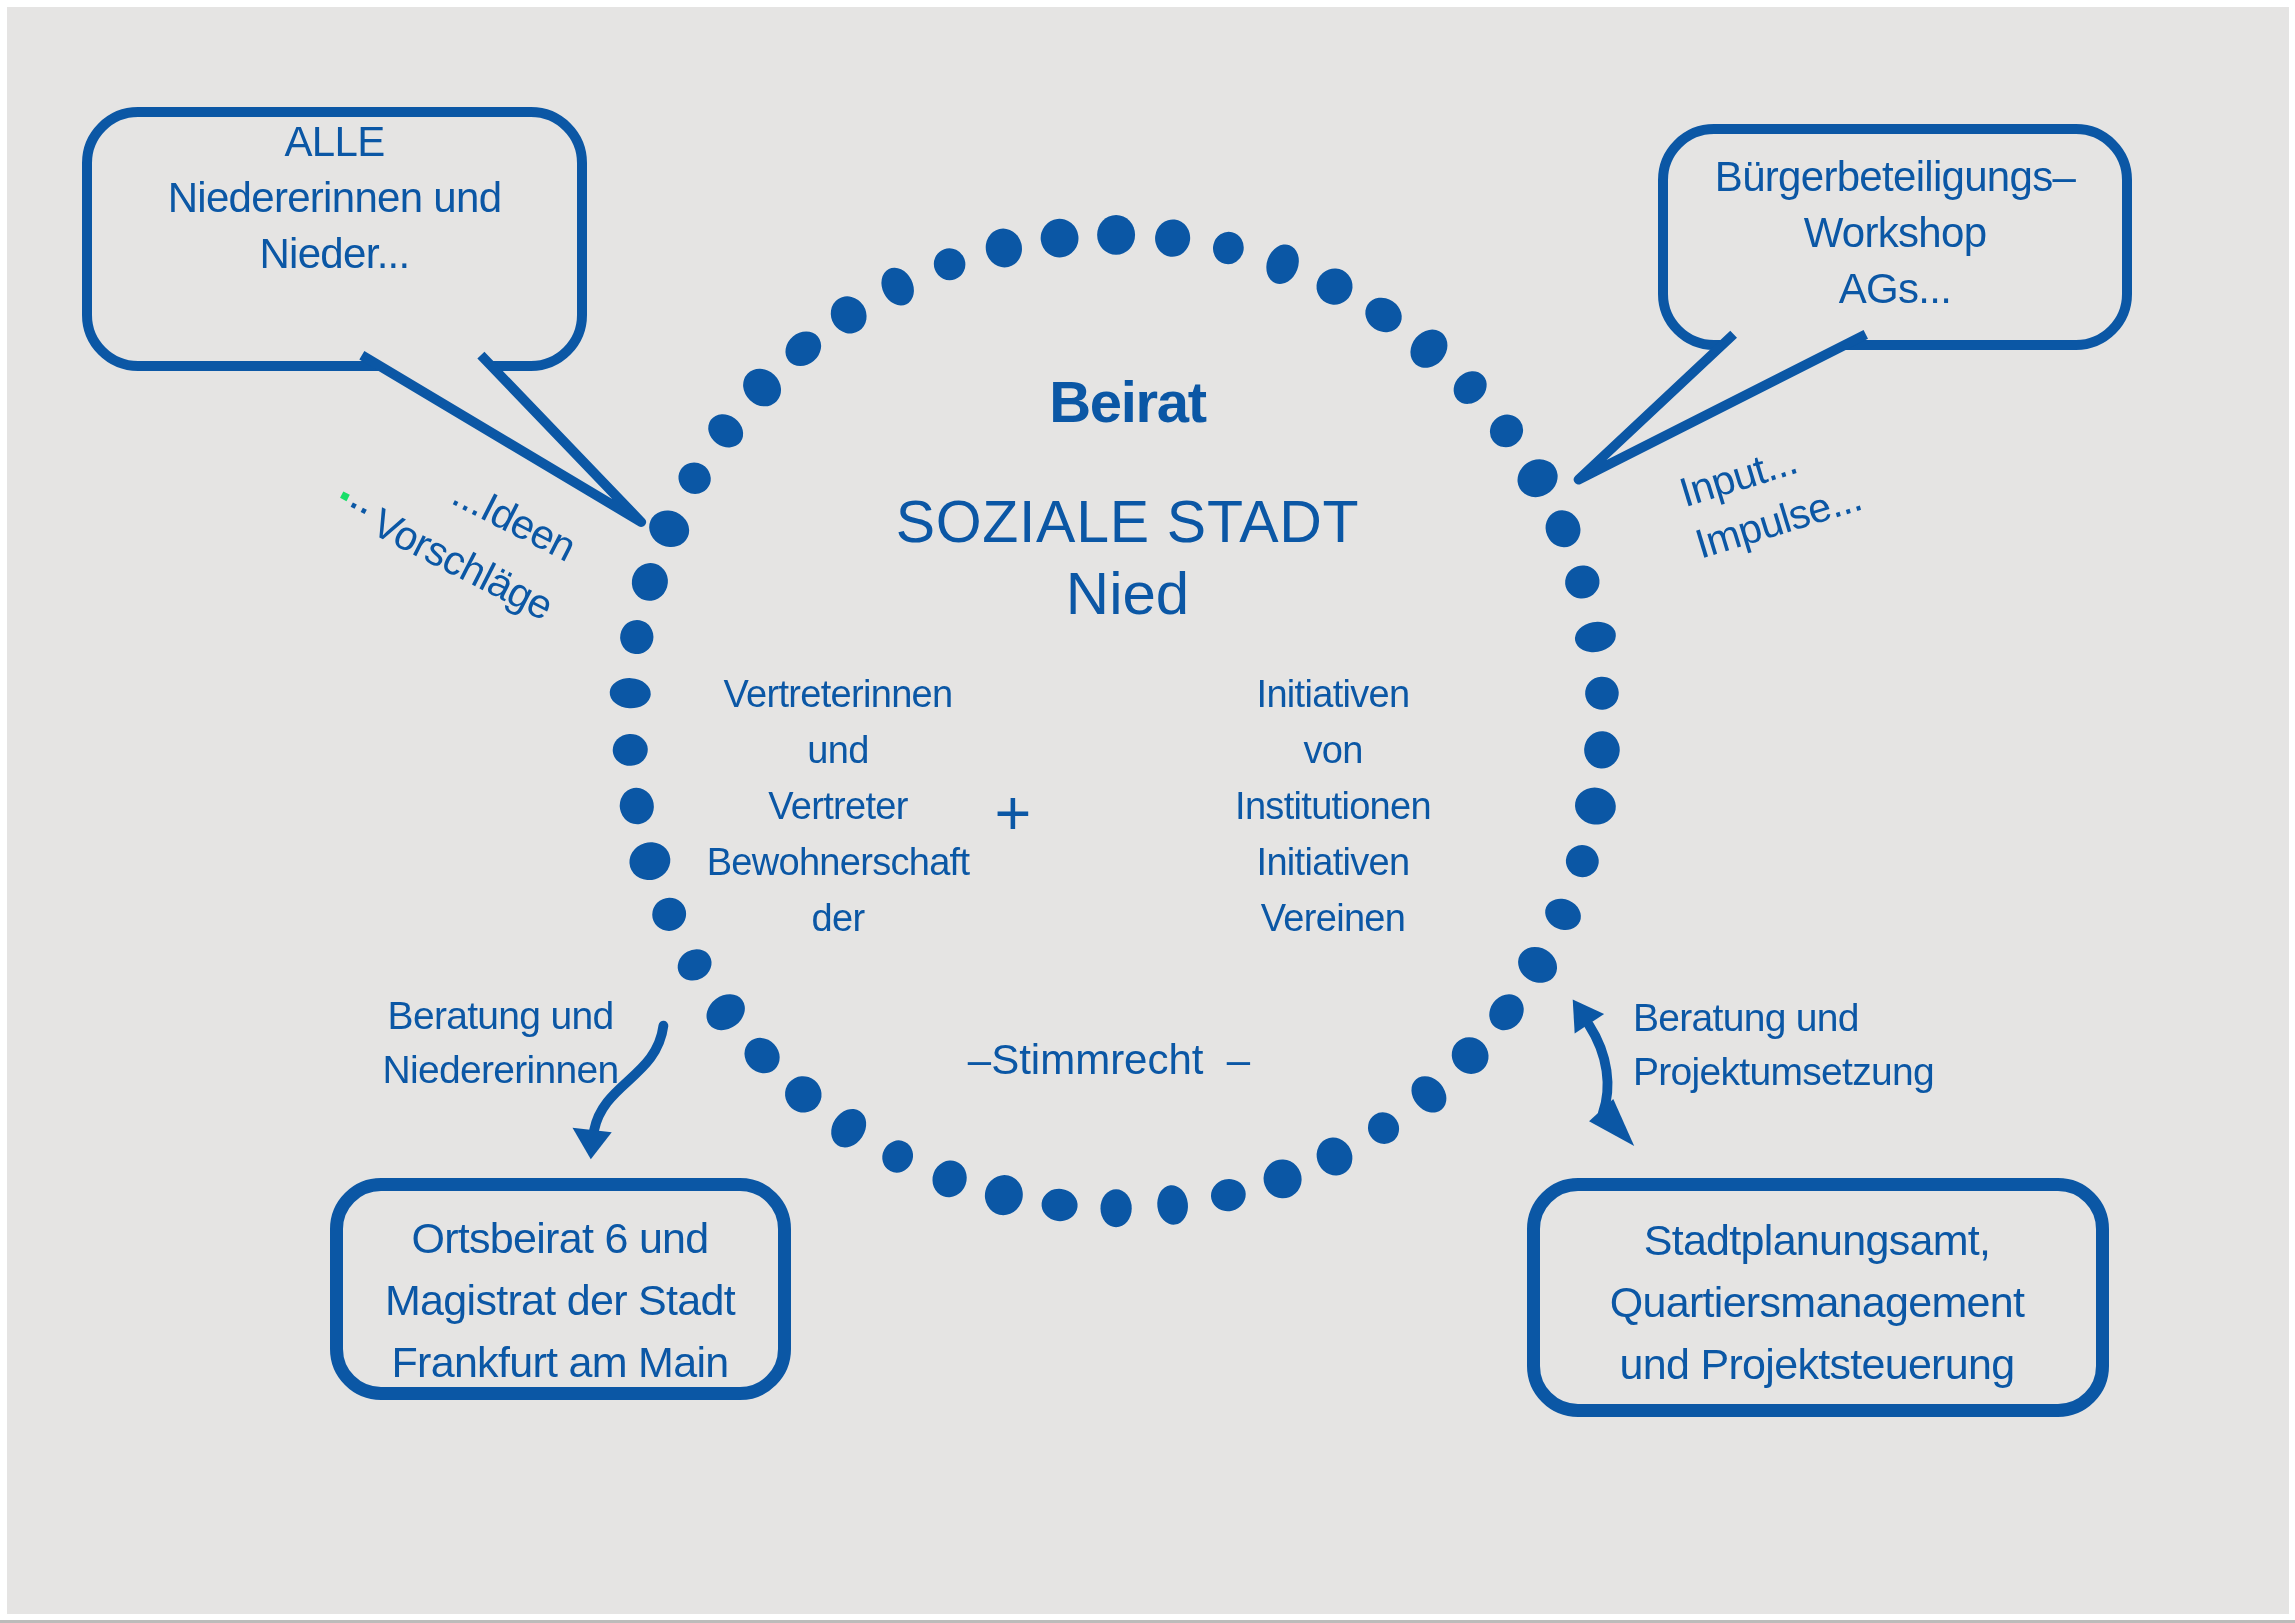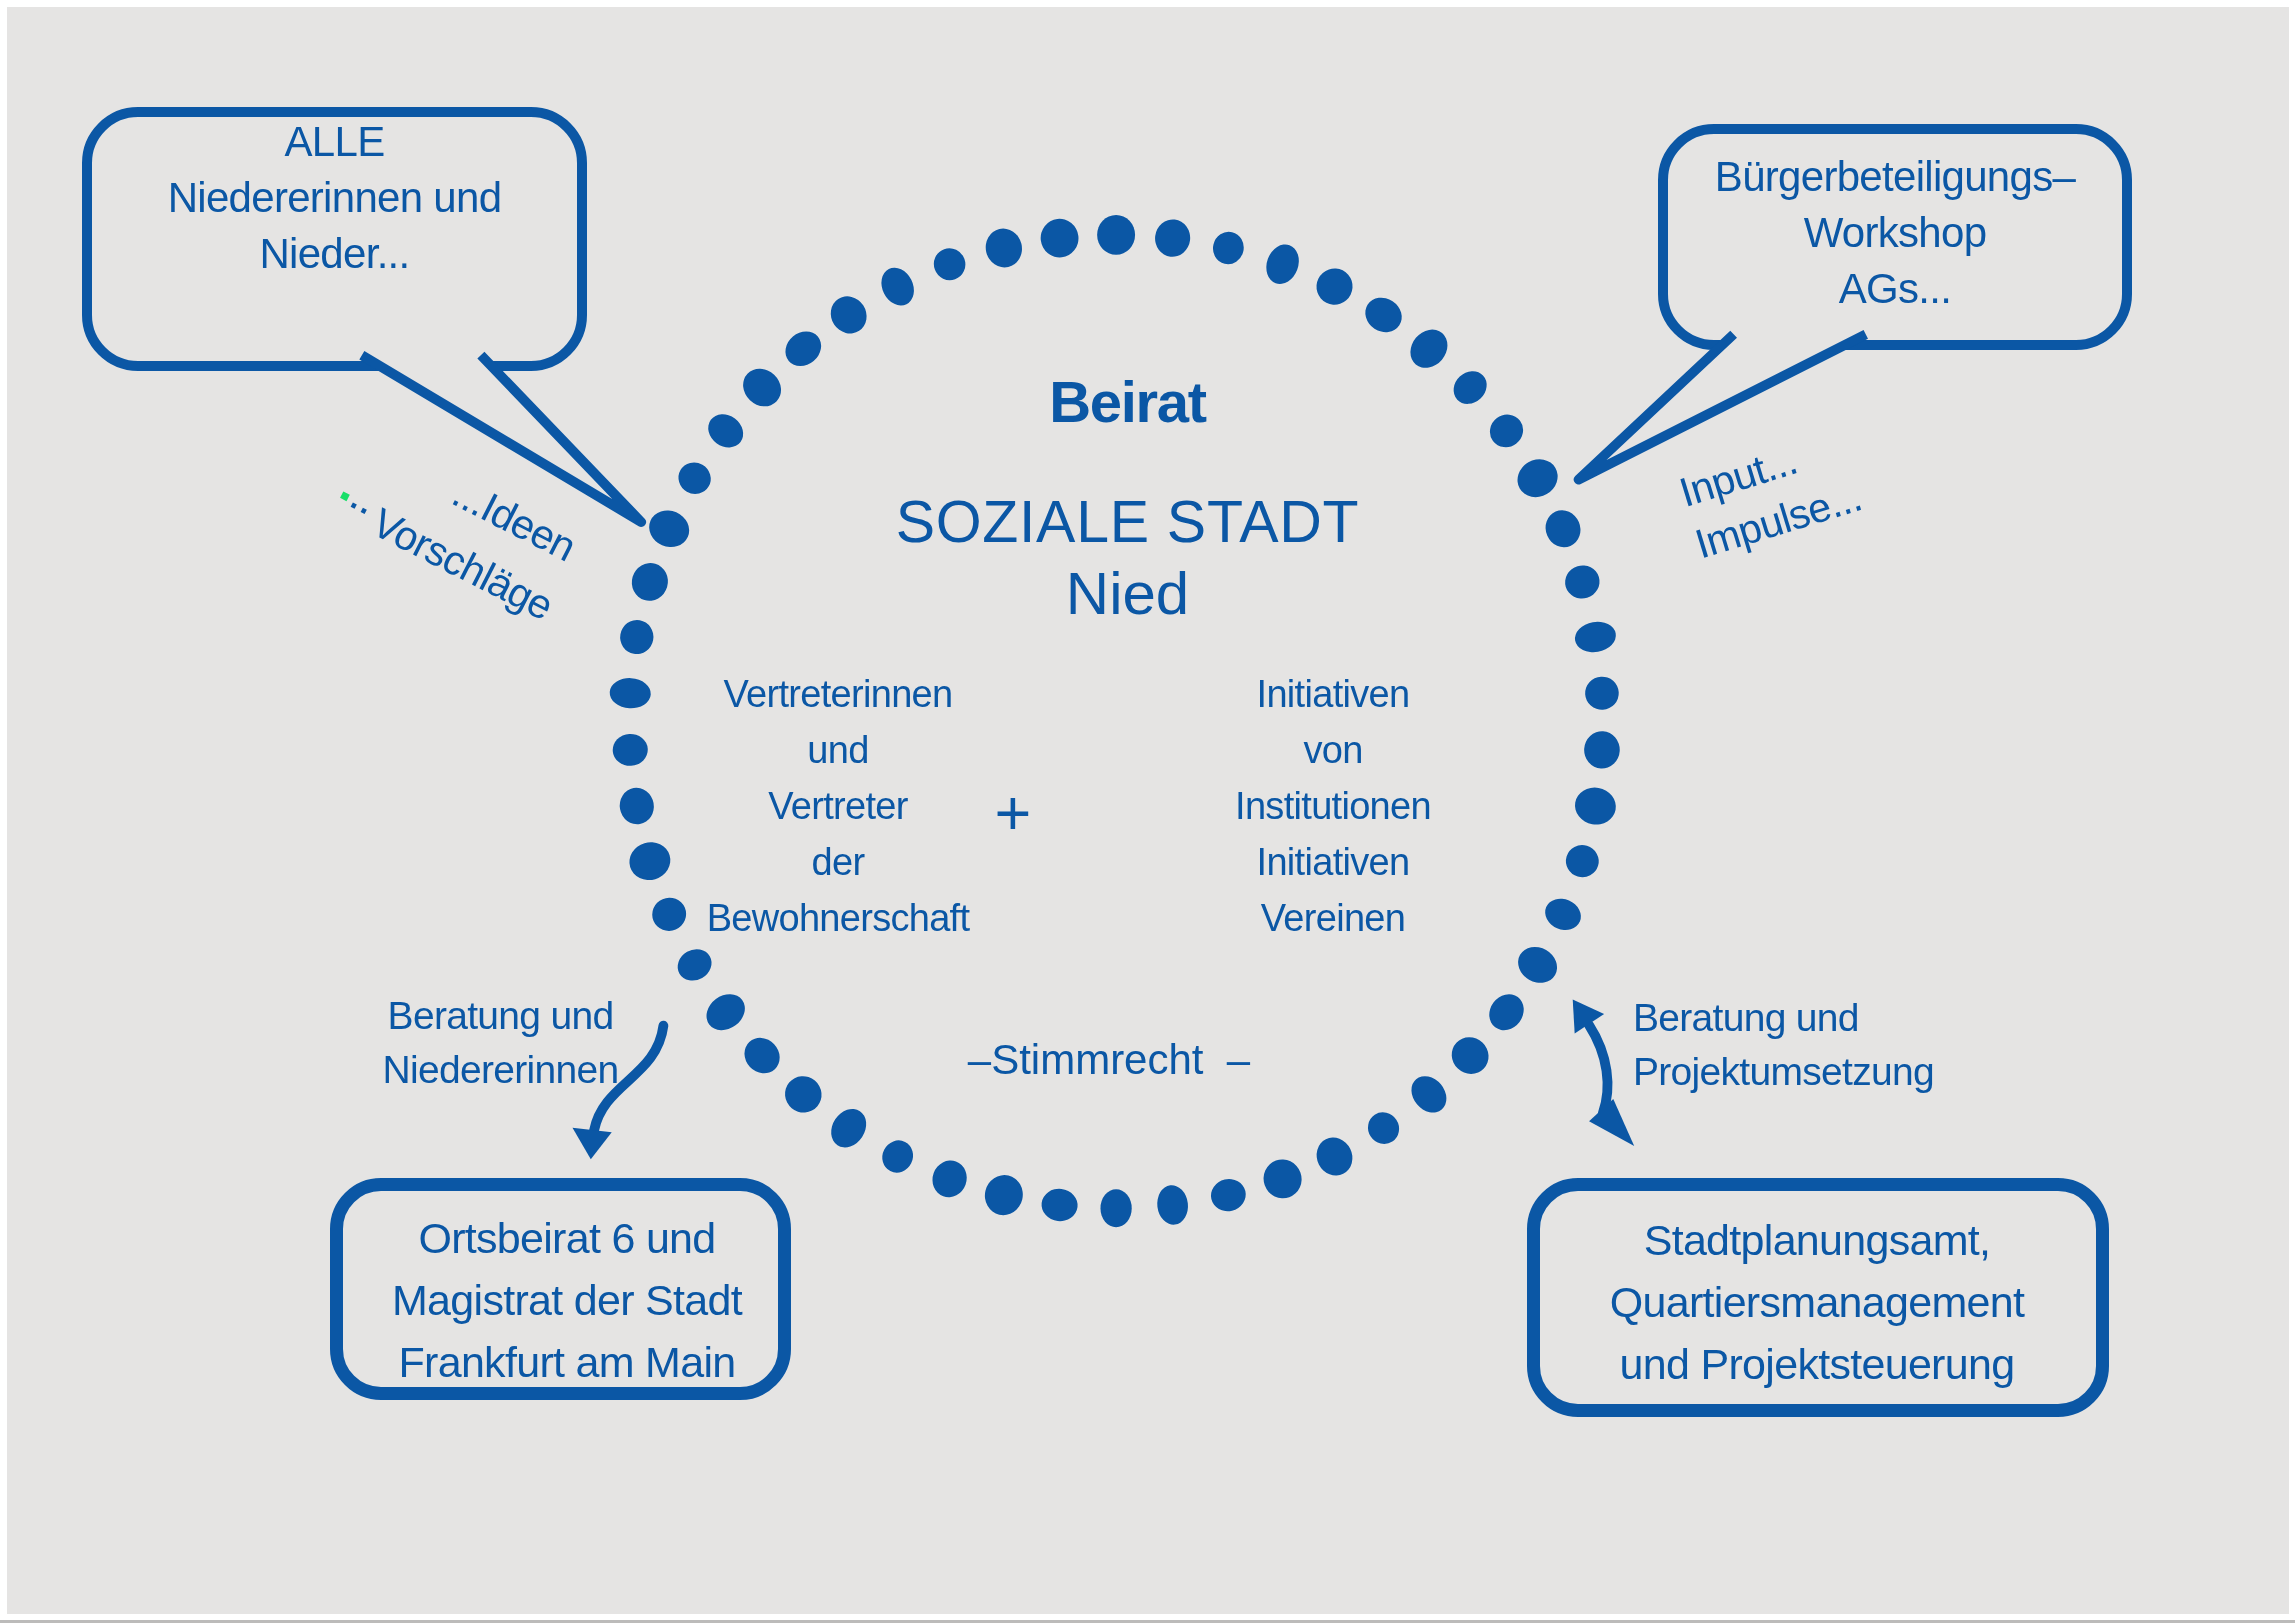--- a/index.html
+++ b/index.html
@@ -137,22 +137,22 @@
 </svg>
 
 <div class="txt center-col title abs" style="left:833px;top:353px;width:589px;">Beirat</div>
 <div class="txt center-col subtitle abs" style="left:833px;top:486px;width:589px;">SOZIALE STADT</div>
 <div class="txt center-col nied abs" style="left:833px;top:558px;width:589px;">Nied</div>
 
 <div class="txt group abs" style="left:648px;top:666px;width:380px;">
   <div>Vertreterinnen</div>
   <div>und</div>
   <div>Vertreter</div>
+  <div>Bewohnerschaft</div>
   <div>der</div>
-  <div>Bewohnerschaft</div>
 </div>
 
 <div class="txt plus abs" style="left:977px;top:781px;width:72px;">+</div>
 
 <div class="txt group abs" style="left:1142px;top:666px;width:382px;">
   <div>Initiativen</div>
   <div>von</div>
   <div>Institutionen</div>
   <div>Initiativen</div>
   <div>Vereinen</div>
@@ -165,21 +165,21 @@
   <div>Niedererinnen und</div>
   <div>Nieder...</div>
 </div>
 
 <div class="txt bubtxt abs" style="left:1675px;top:149px;width:440px;">
   <div>Bürgerbeteiligungs–</div>
   <div>Workshop</div>
   <div>AGs...</div>
 </div>
 
-<div class="txt boxtxt abs" style="left:343px;top:1207px;width:434px;padding-left:7px;">
+<div class="txt boxtxt abs" style="left:343px;top:1207px;width:434px;">
   <div>Ortsbeirat 6 und</div>
   <div>Magistrat der Stadt</div>
   <div>Frankfurt am Main</div>
 </div>
 
 <div class="txt boxtxt abs" style="left:1546px;top:1209px;width:542px;">
   <div>Stadtplanungsamt,</div>
   <div>Quartiersmanagement</div>
   <div>und Projektsteuerung</div>
 </div>

